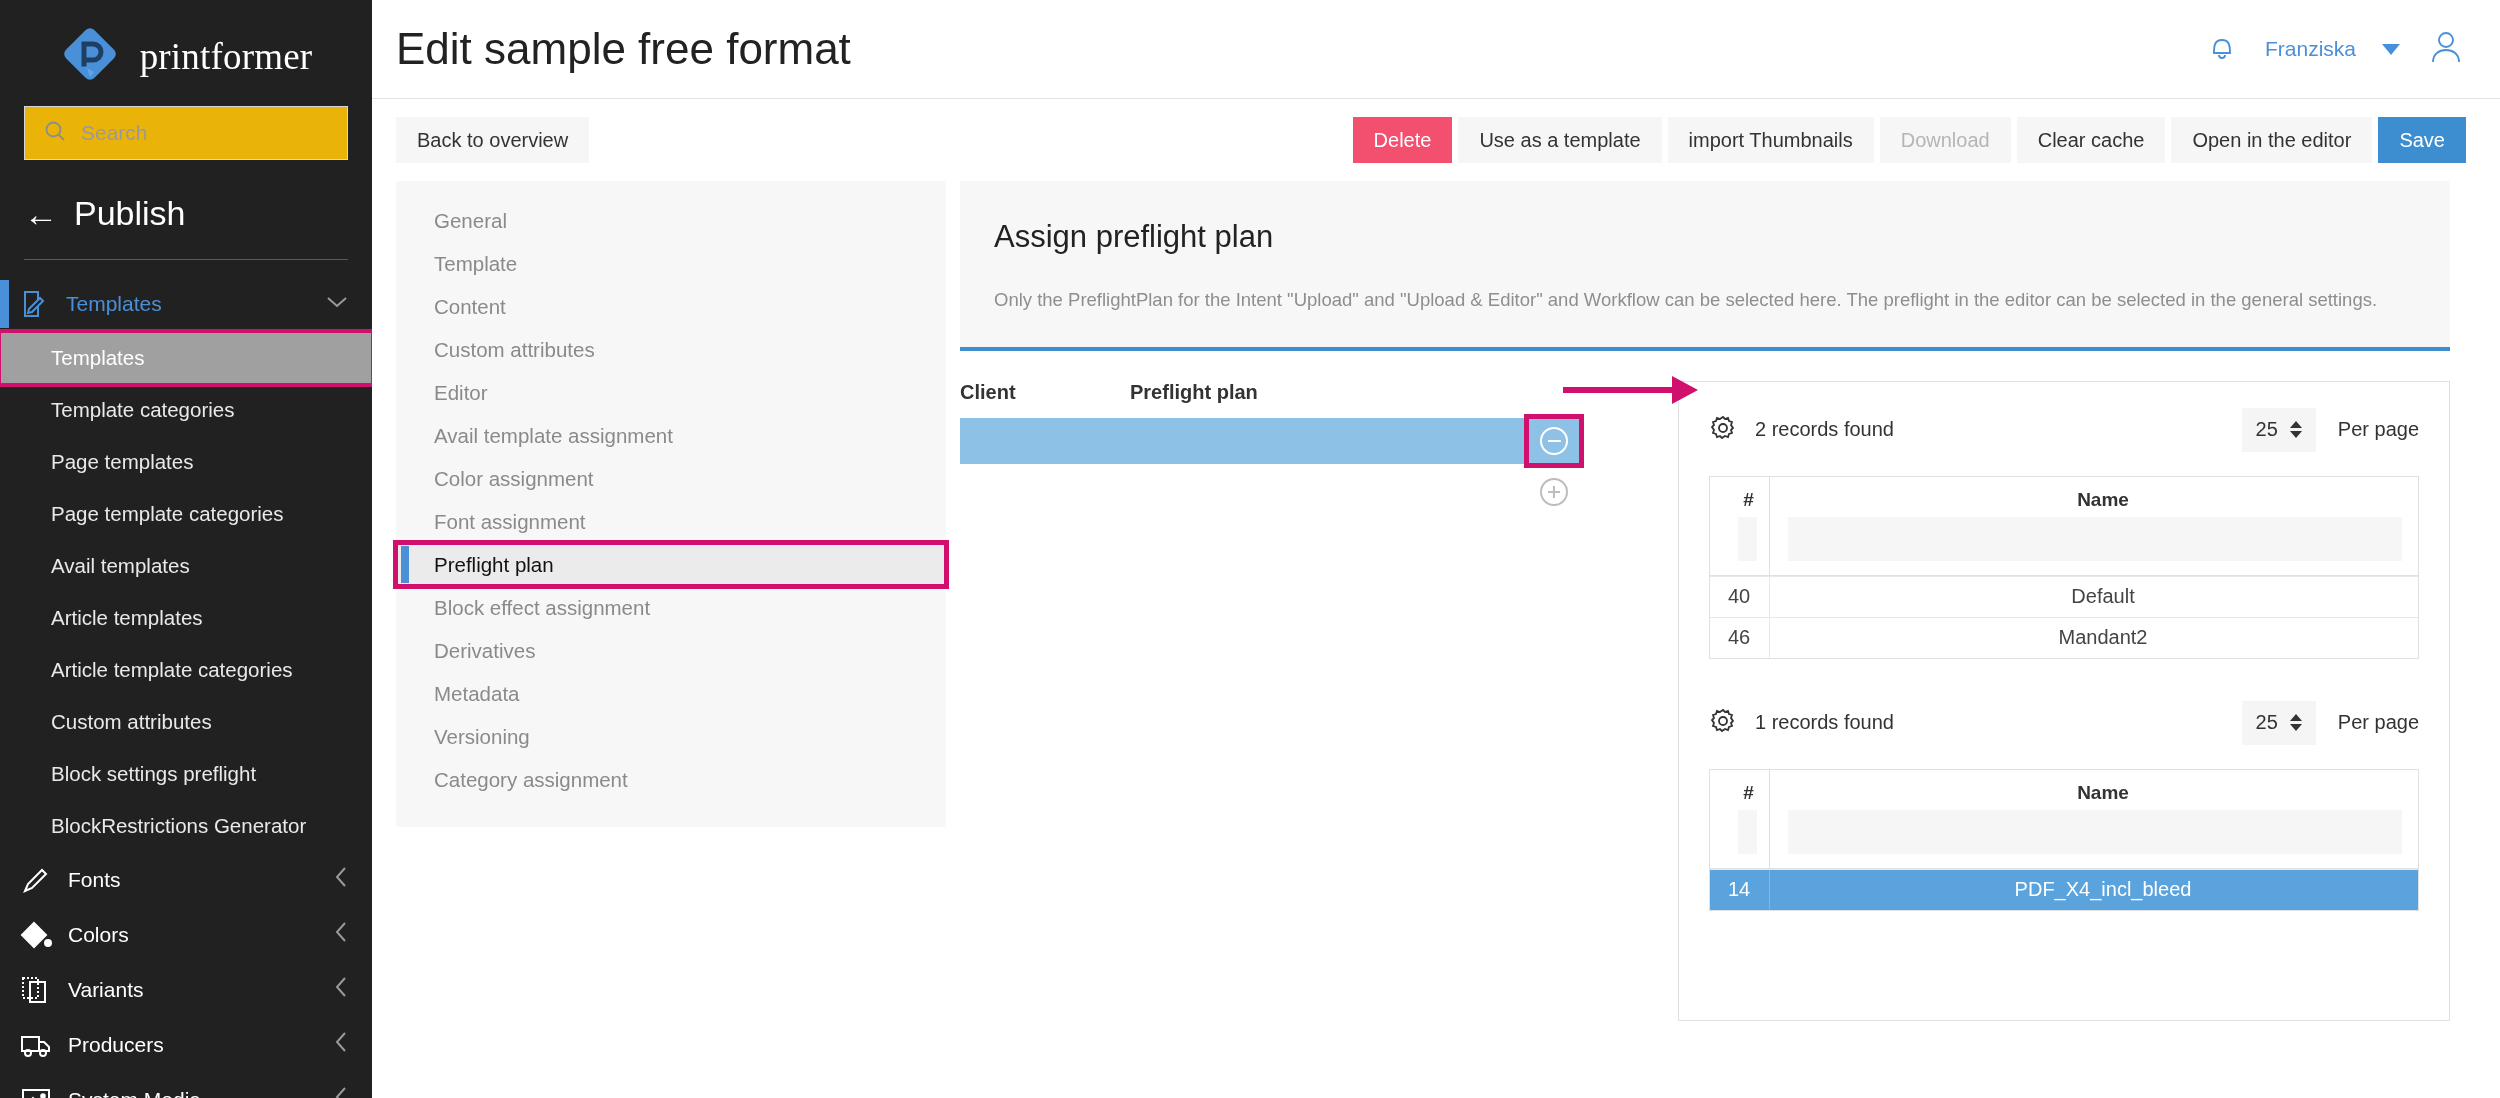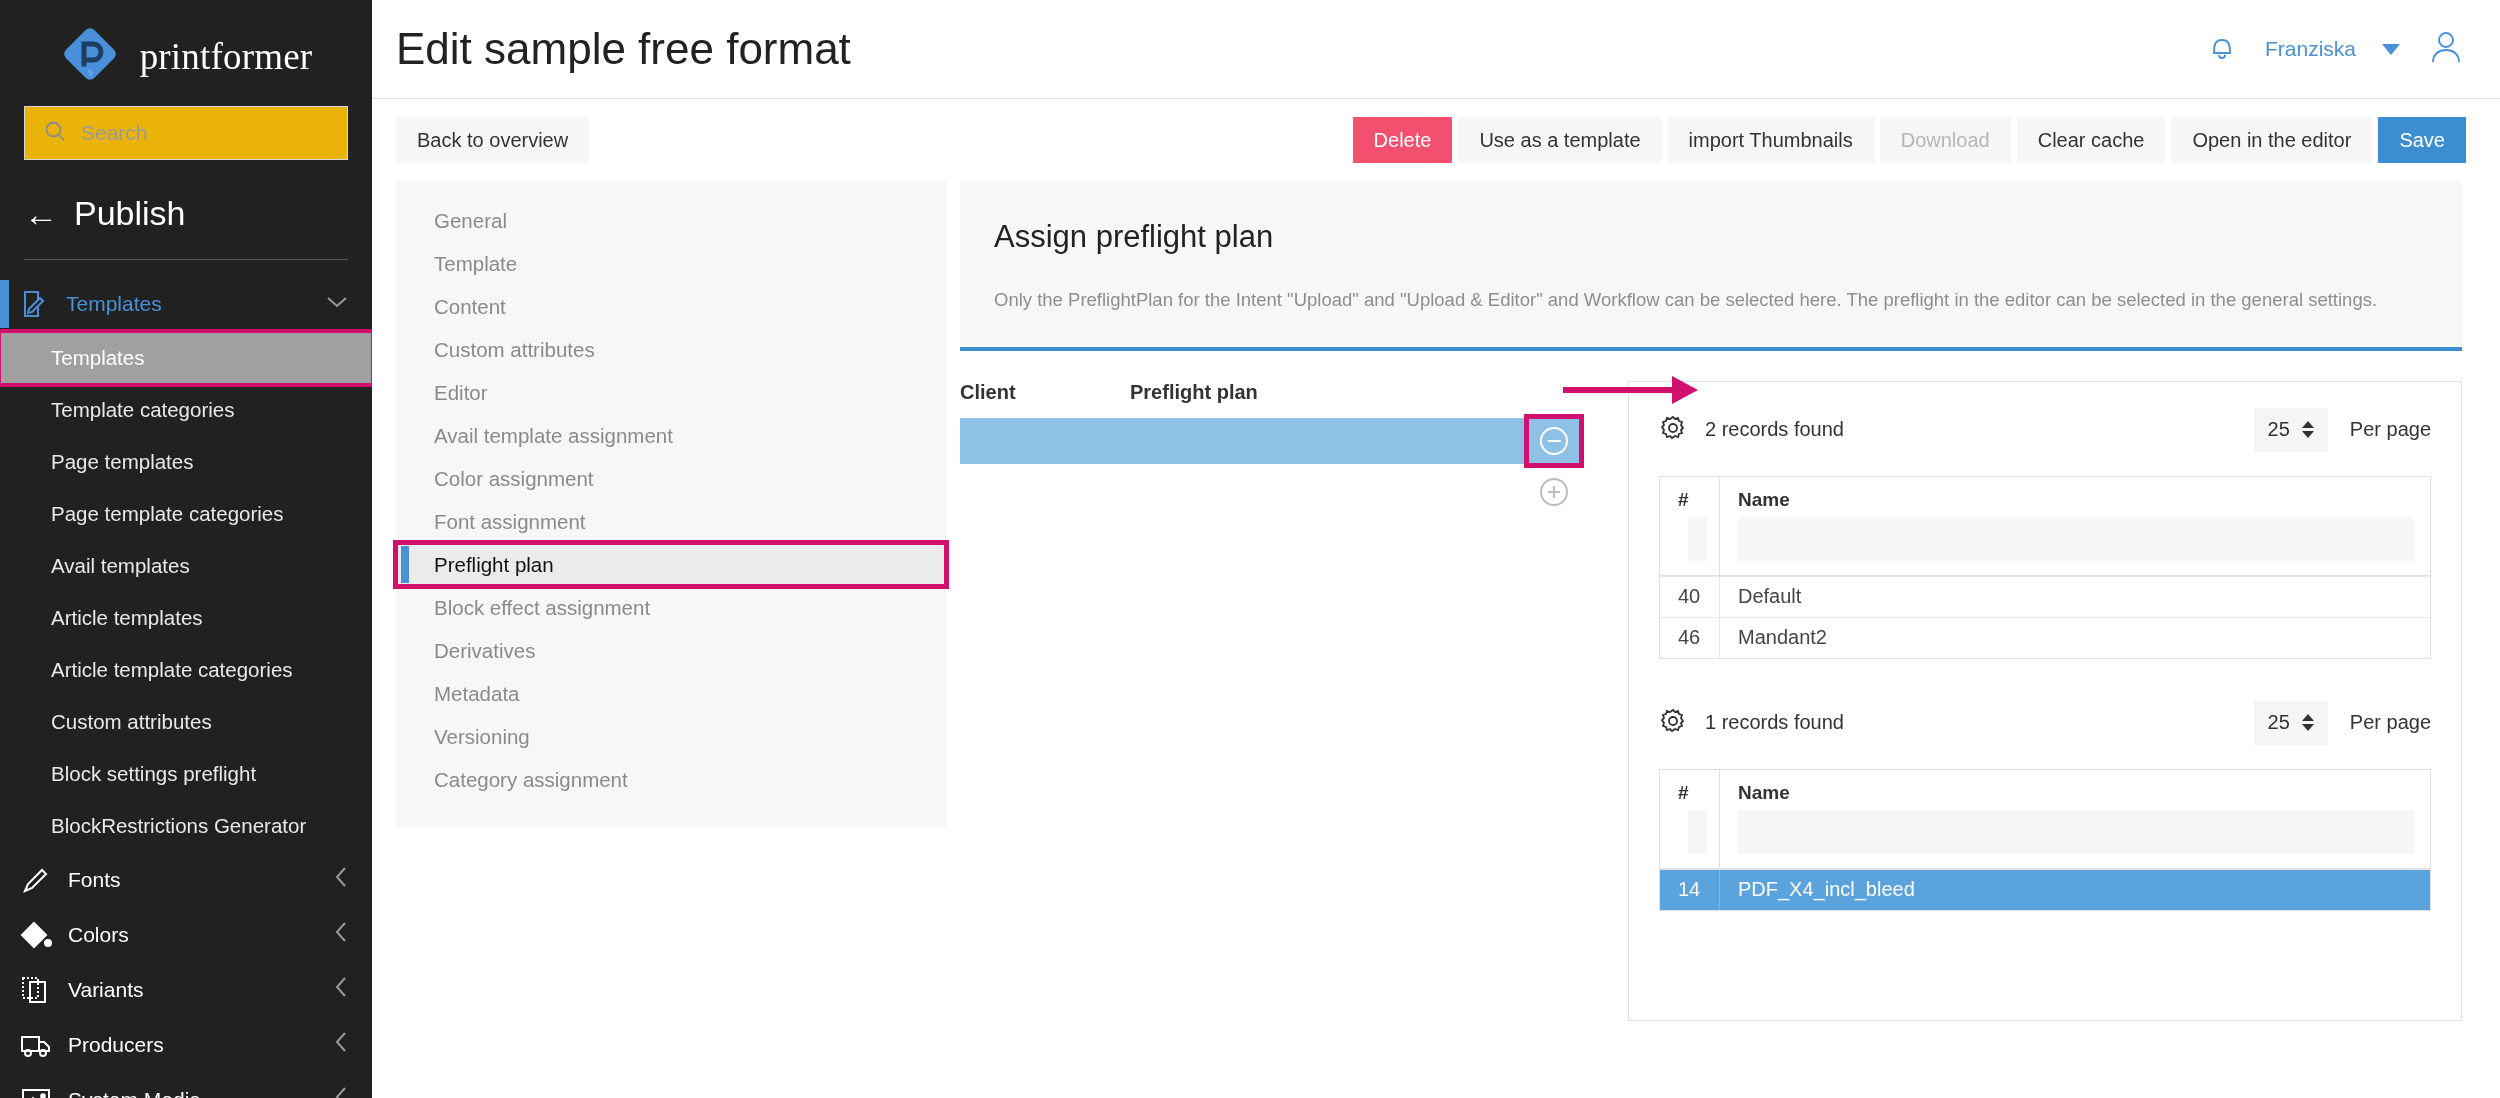--- a/index.html
+++ b/index.html
@@ -110,21 +110,21 @@
     padding: 0 21px; font-size: 20px; border: none;
     background: #f6f6f6; color: #333; cursor: pointer;
     font-family: "Liberation Sans", sans-serif; white-space: nowrap;
   }
   .btn-group { display: flex; gap: 6px; align-items: flex-end; }
   .btn.danger { background: #f2506e; color: #fff; }
   .btn.primary { background: #3d8ed0; color: #fff; }
   .btn.disabled { color: #b5b5b5; cursor: default; }
 
   
-  .content { display: flex; gap: 0; padding: 0 4px 0 24px; }
+  .content { display: flex; gap: 0; padding: 0 16px 0 24px; }
   .subnav {
     width: 550px; min-width: 550px; background: #f7f7f7;
     padding: 18px 0 26px 0; align-self: flex-start;
   }
   .subnav-item {
     height: 43px; display: flex; align-items: center;
     padding-left: 38px; font-size: 20.5px; color: #8a8a8a;
     position: relative;
   }
   .subnav-item.active {
@@ -185,21 +185,21 @@
   }
   .arrow-head {
     position: absolute; left: 92px; top: -5px;
     width: 0; height: 0;
     border-top: 14px solid transparent; border-bottom: 14px solid transparent;
     border-left: 26px solid #d1106e;
   }
 
   .records-col {
     flex: 1; border: 1px solid #e0e0e0; padding: 26px 30px 34px 30px;
-    margin-left: 48px; min-height: 640px; background: #fff;
+    margin-left: 98px; min-height: 640px; background: #fff; text-align: center;
   }
   .rec-block + .rec-block { margin-top: 42px; }
   .rec-bar { display: flex; align-items: center; justify-content: space-between; }
   .rec-left { display: flex; align-items: center; gap: 18px; }
   .rec-count { font-size: 20px; color: #333; }
   .rec-right { display: flex; align-items: center; gap: 22px; }
   .perpage-select {
     background: #f5f5f5; height: 44px; display: flex; align-items: center;
     gap: 12px; padding: 0 14px; font-size: 20px; color: #333; cursor: pointer;
   }

